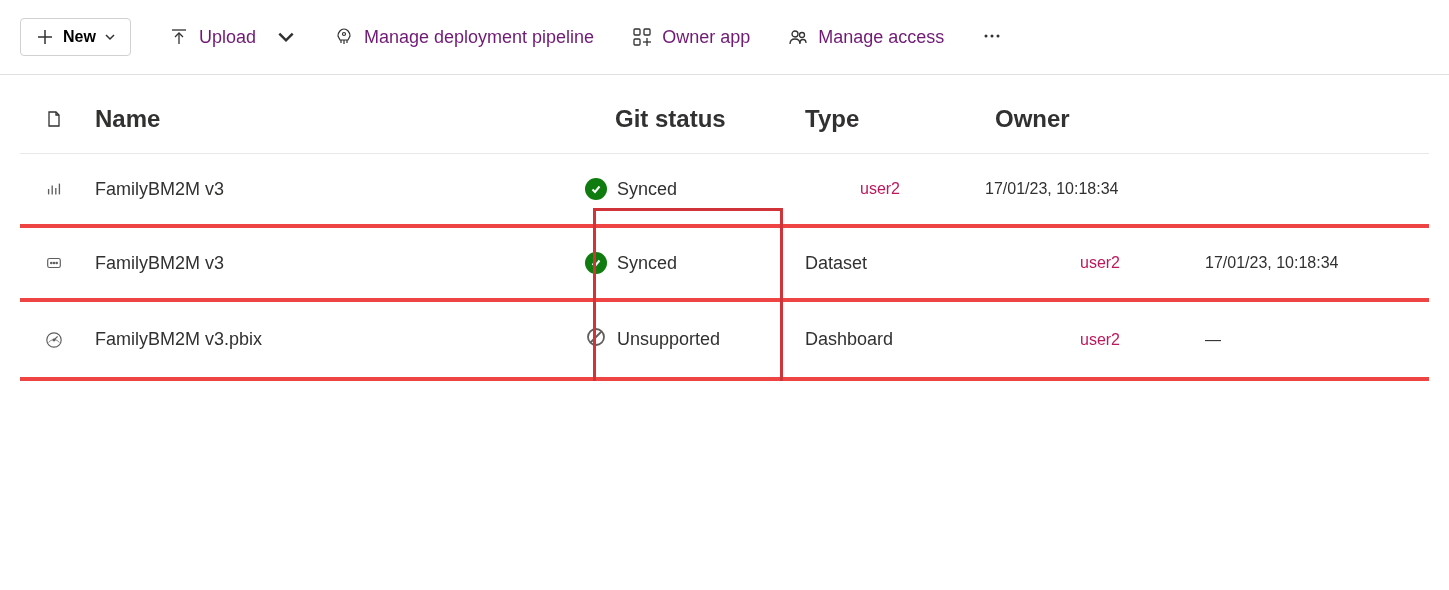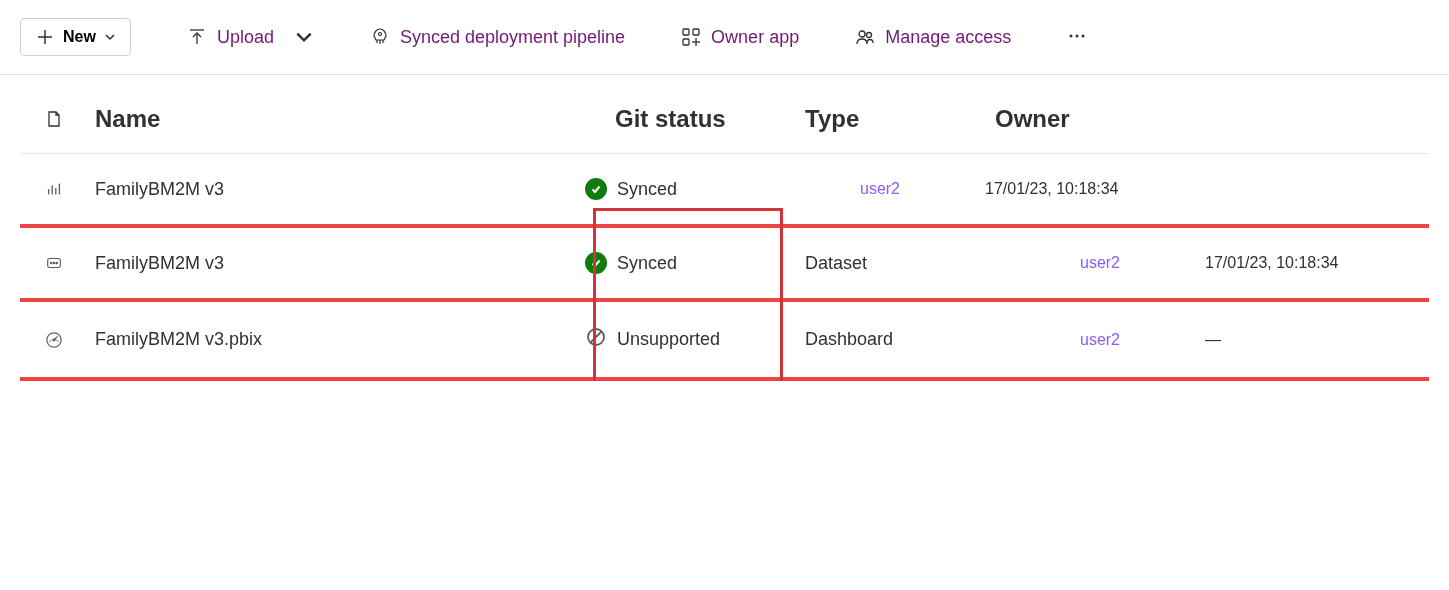--- a/index.html
+++ b/index.html
@@ -10,21 +10,21 @@
     body {
       font-family: "Segoe UI", -apple-system, BlinkMacSystemFont, sans-serif;
       background: #fff;
       color: #323130;
       font-size: 14px;
     }
     .toolbar {
       display: flex;
       align-items: center;
       padding: 18px 20px;
-      gap: 56px;
+      gap: 38px;
       border-bottom: 1px solid #e1e1e1;
     }
     .new-button {
       display: inline-flex;
       align-items: center;
       gap: 8px;
       border: 1px solid #d1d1d1;
       border-radius: 4px;
       padding: 8px 14px;
       background: #fff;
@@ -102,21 +102,21 @@
     .col-owner {
       flex: 0 0 210px;
       text-align: center;
     }
     .col-refreshed {
       flex: 0 0 210px;
       text-align: left;
     }
     .row-owner {
       font-size: 16px;
-      color: #8b5cf6;
+      color: #be185d;
     }
     .row-refreshed {
       font-size: 16px;
     }
     .git-icon-synced {
       width: 22px;
       height: 22px;
       border-radius: 50%;
       background: #107c10;
       display: inline-flex;
@@ -179,21 +179,21 @@
       <polyline points="2,4 6,8 10,4"></polyline>
     </svg>
   </div>
 
   <div class="toolbar-item">
     <svg viewBox="0 0 20 20" fill="none" stroke="#323130" stroke-width="1.2">
       <path d="M10 2 C13 2 16 5 16 9 L14 13 L6 13 L4 9 C4 5 7 2 10 2 Z"></path>
       <circle cx="10" cy="7" r="1.5"></circle>
       <path d="M7 13 L7 16 M13 13 L13 16 M10 13 L10 17"></path>
     </svg>
-    <span>Synced deployment pipeline</span>
+    <span>Manage deployment pipeline</span>
   </div>
 
   <div class="toolbar-item">
     <svg viewBox="0 0 20 20" fill="none" stroke="#323130" stroke-width="1.3">
       <rect x="2" y="2" width="6" height="6" rx="1"></rect>
       <rect x="12" y="2" width="6" height="6" rx="1"></rect>
       <rect x="2" y="12" width="6" height="6" rx="1"></rect>
       <line x1="15" y1="11" x2="15" y2="19"></line>
       <line x1="11" y1="15" x2="19" y2="15"></line>
     </svg>

